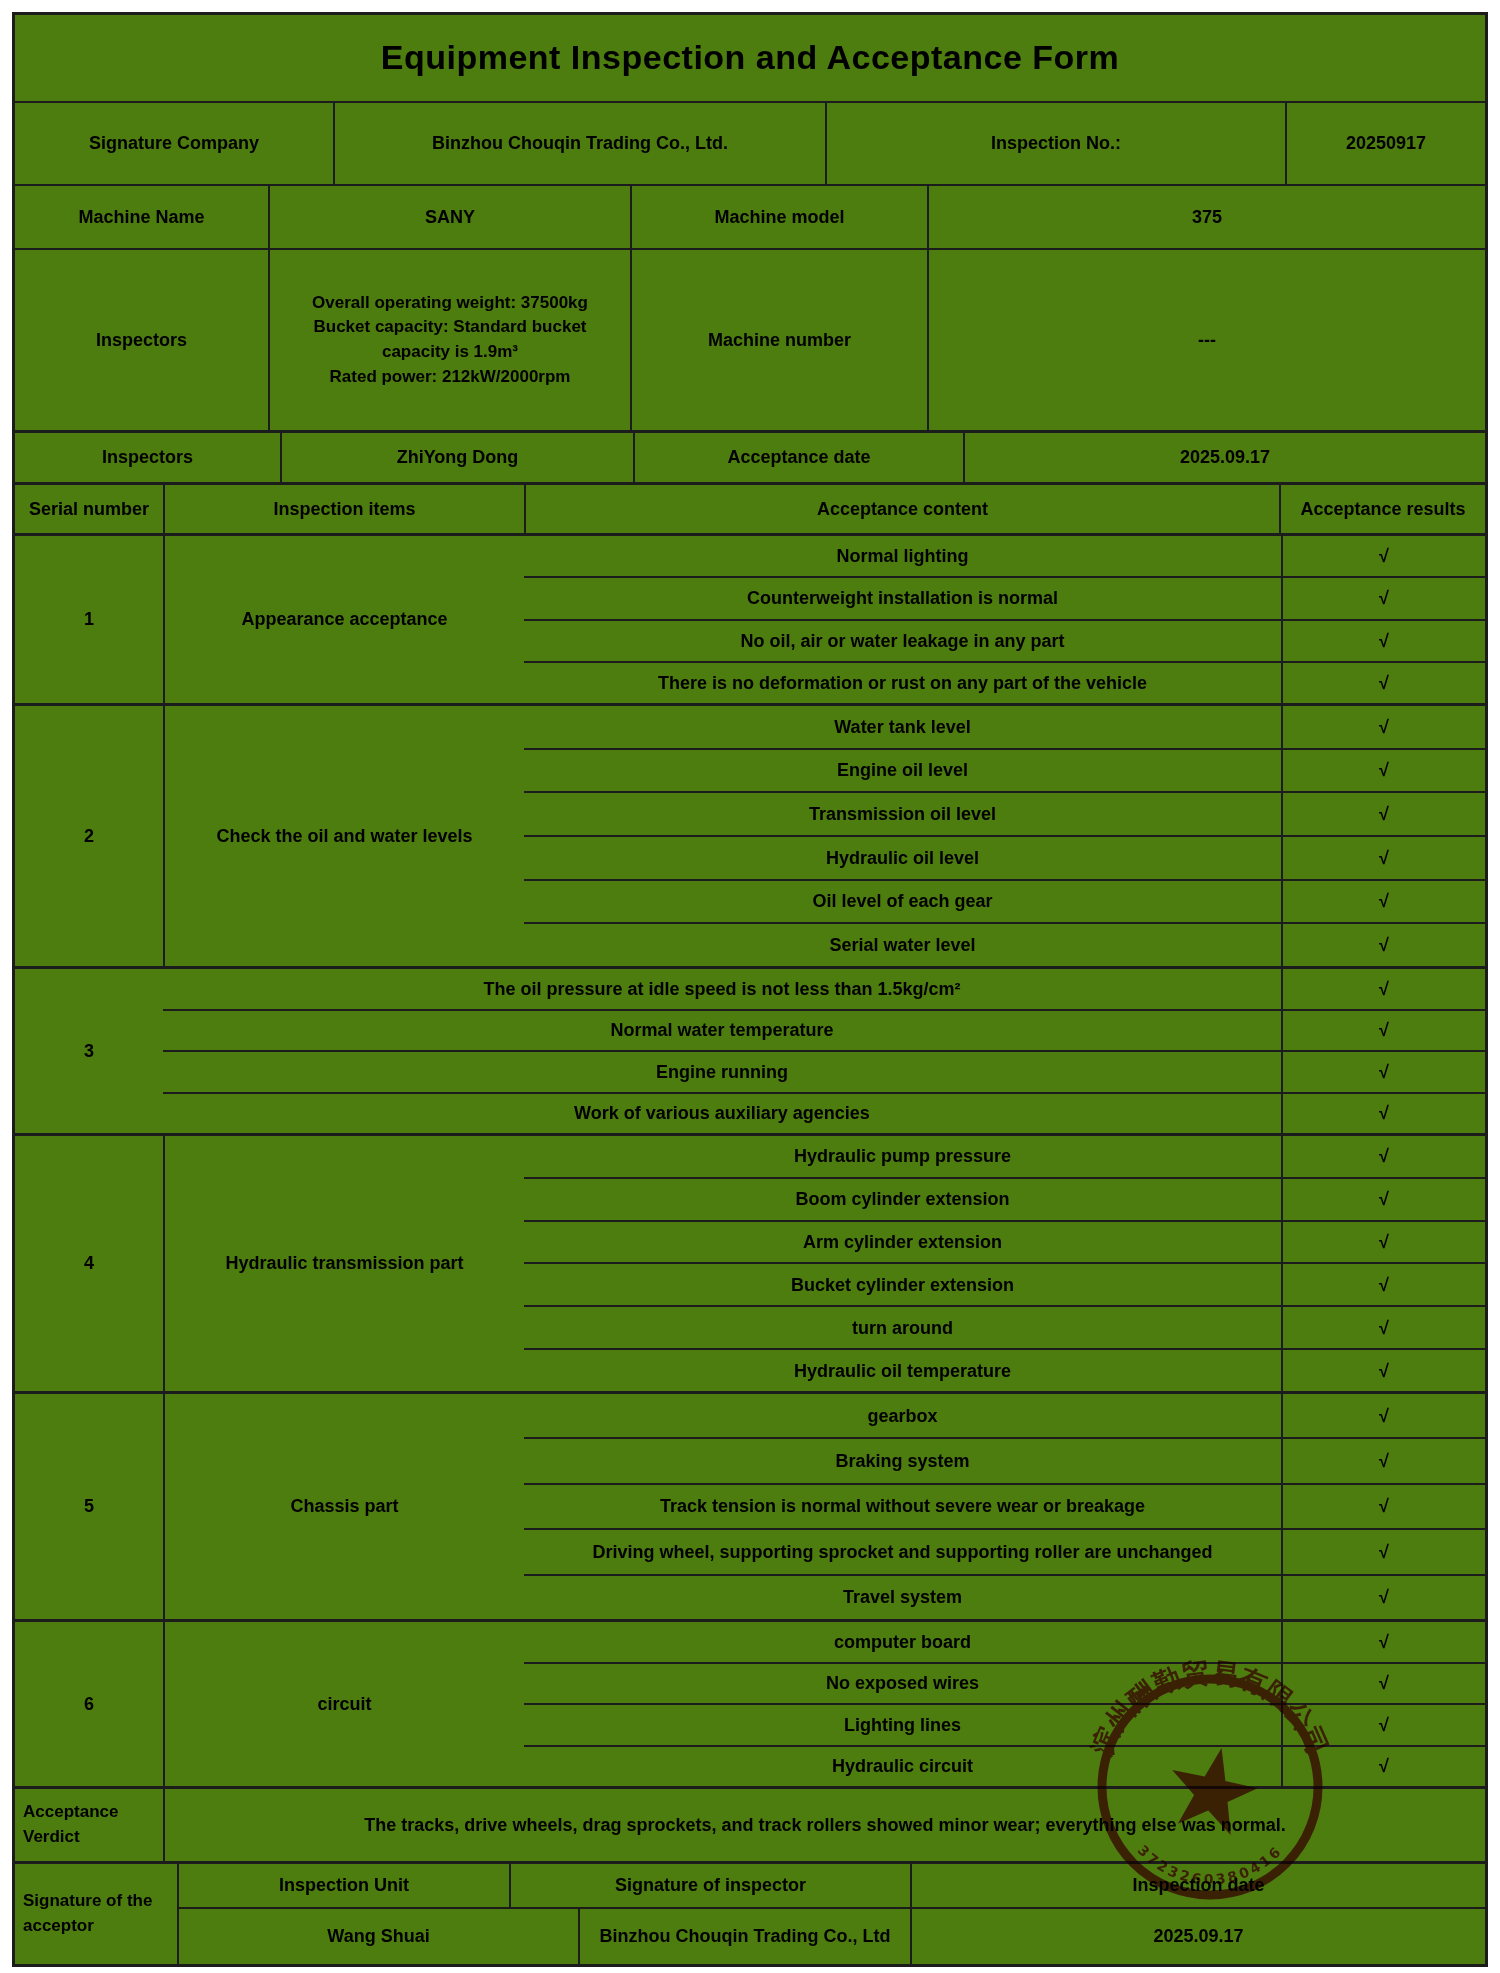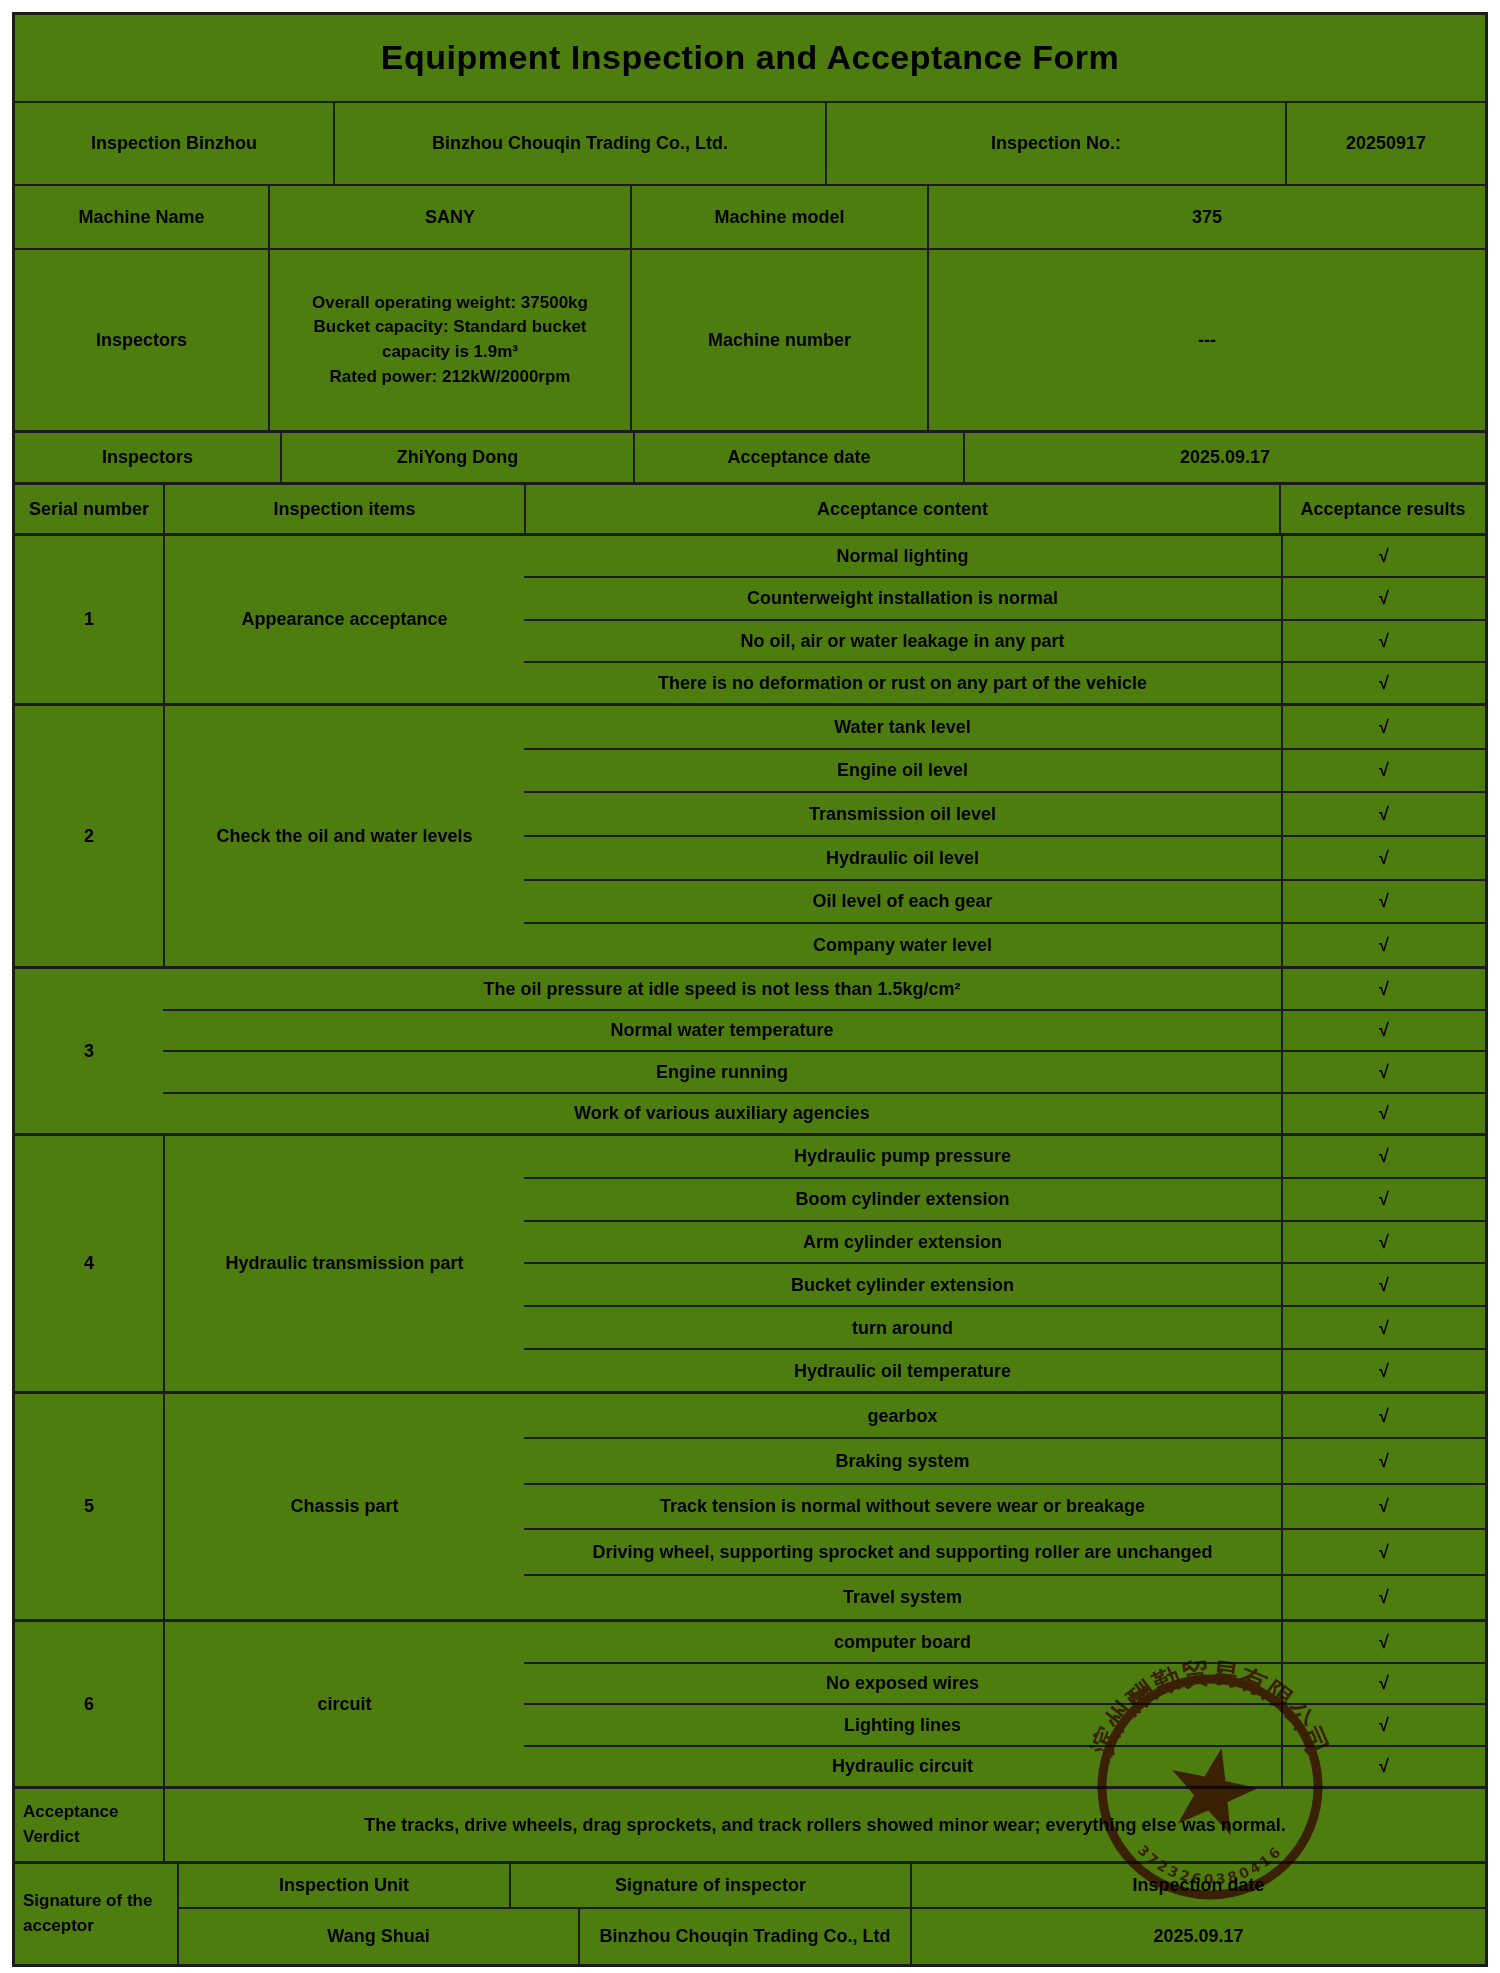--- a/index.html
+++ b/index.html
@@ -63,21 +63,21 @@
 <body>
 
 <div class="page">
   <div class="form">
 
     <div class="row first title-row">
       <div class="cell cfirst flex1 title-cell">Equipment Inspection and Acceptance Form</div>
     </div>
 
     <div class="row company-row">
-      <div class="cell cfirst w318">Inspection Binzhou</div>
+      <div class="cell cfirst w318">Signature Company</div>
       <div class="cell w492">Binzhou Chouqin Trading Co., Ltd.</div>
       <div class="cell w460">Inspection No.:</div>
       <div class="cell flex1">20250917</div>
     </div>
 
     <div class="row machine-row">
       <div class="cell cfirst w253">Machine Name</div>
       <div class="cell w362">SANY</div>
       <div class="cell w297">Machine model</div>
       <div class="cell flex1">375</div>
@@ -148,21 +148,21 @@
             </div>
             <div class="crow">
               <div class="cell cfirst ccontent">Hydraulic oil level</div>
               <div class="cell cresult">√</div>
             </div>
             <div class="crow">
               <div class="cell cfirst ccontent">Oil level of each gear</div>
               <div class="cell cresult">√</div>
             </div>
             <div class="crow">
-              <div class="cell cfirst ccontent">Company water level</div>
+              <div class="cell cfirst ccontent">Serial water level</div>
               <div class="cell cresult">√</div>
             </div>
           </div>
         </div>
         <div class="section" style="height: 167px;">
           <div class="cell cfirst serial-cell">3</div>
           <div class="rows-wrap">
             <div class="crow rfirst">
               <div class="cell cfirst ccontent">The oil pressure at idle speed is not less than 1.5kg/cm²</div>
               <div class="cell cresult">√</div>

